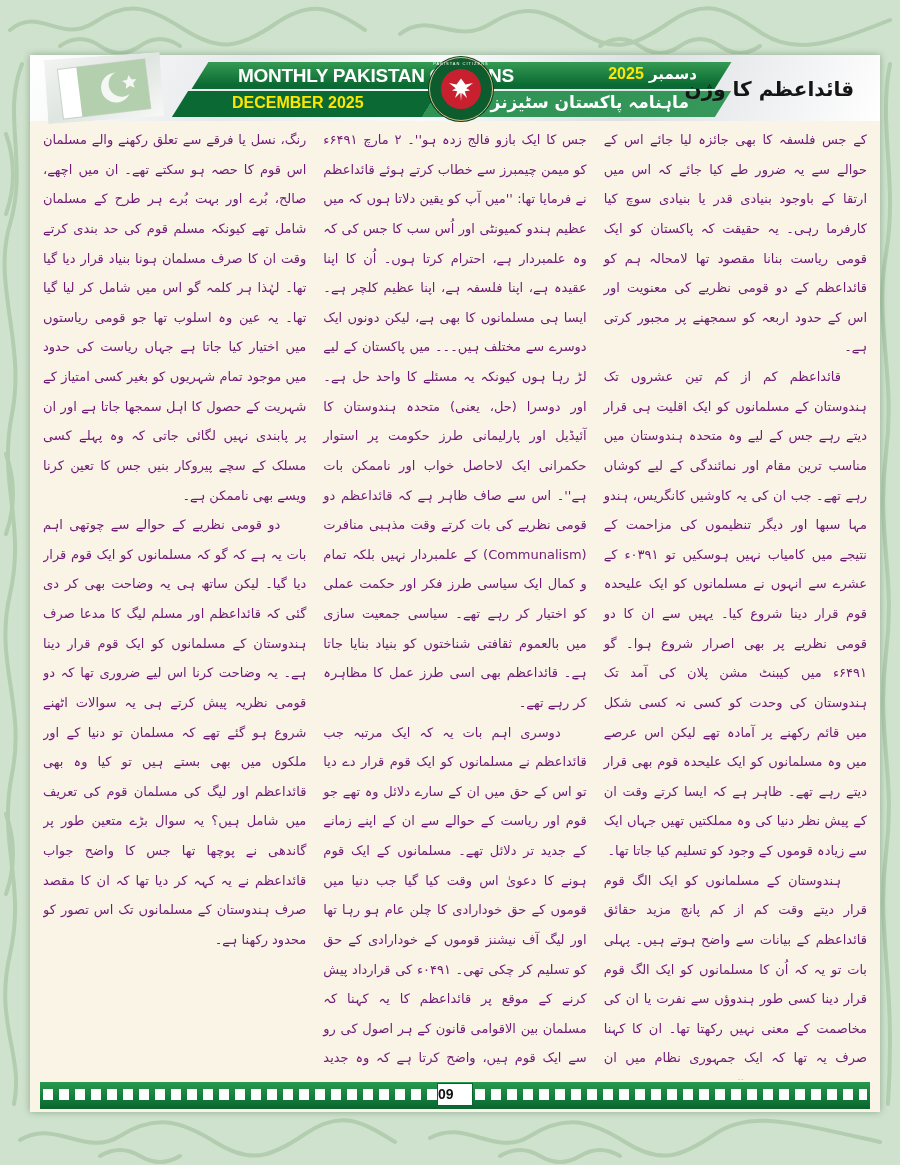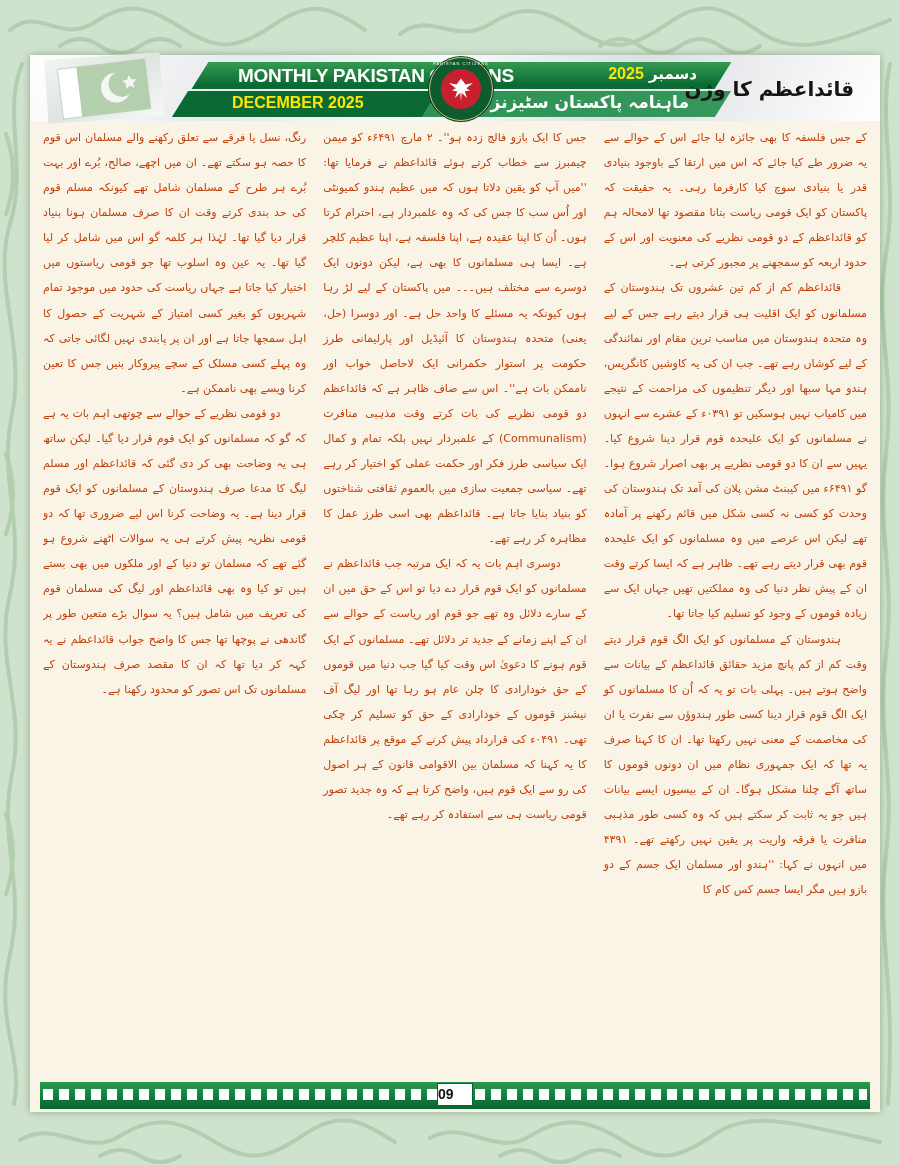--- a/index.html
+++ b/index.html
@@ -55,21 +55,21 @@
     position:absolute;right:26px;top:22px;width:150px;text-align:center;
     font-size:20px;font-weight:bold;color:#151515;direction:rtl;white-space:nowrap;
   }
 
   
   .cols{
     position:absolute;top:70px;left:13px;right:13px;bottom:32px;
     display:flex;gap:17px;direction:rtl;overflow:hidden;
   }
   .col{flex:1 1 0;min-width:0;direction:rtl;text-align:justify;
-    font-size:11px;line-height:2.28;color:#c2410c;}
+    font-size:13px;line-height:2.28;color:#701a75;}
   .col p{margin:0;}
   .col p.indent{text-indent:26px;}
 
   
   .footer{
     position:absolute;left:10px;right:10px;bottom:3px;height:27px;
     background:linear-gradient(180deg,#29994f 0%,#17833f 45%,#0a642f 100%);
   }
   .ticks{position:absolute;top:7px;left:3px;right:3px;height:11px;
     background:repeating-linear-gradient(90deg,#ffffff 0 10px,rgba(0,0,0,0) 10px 16px);}

